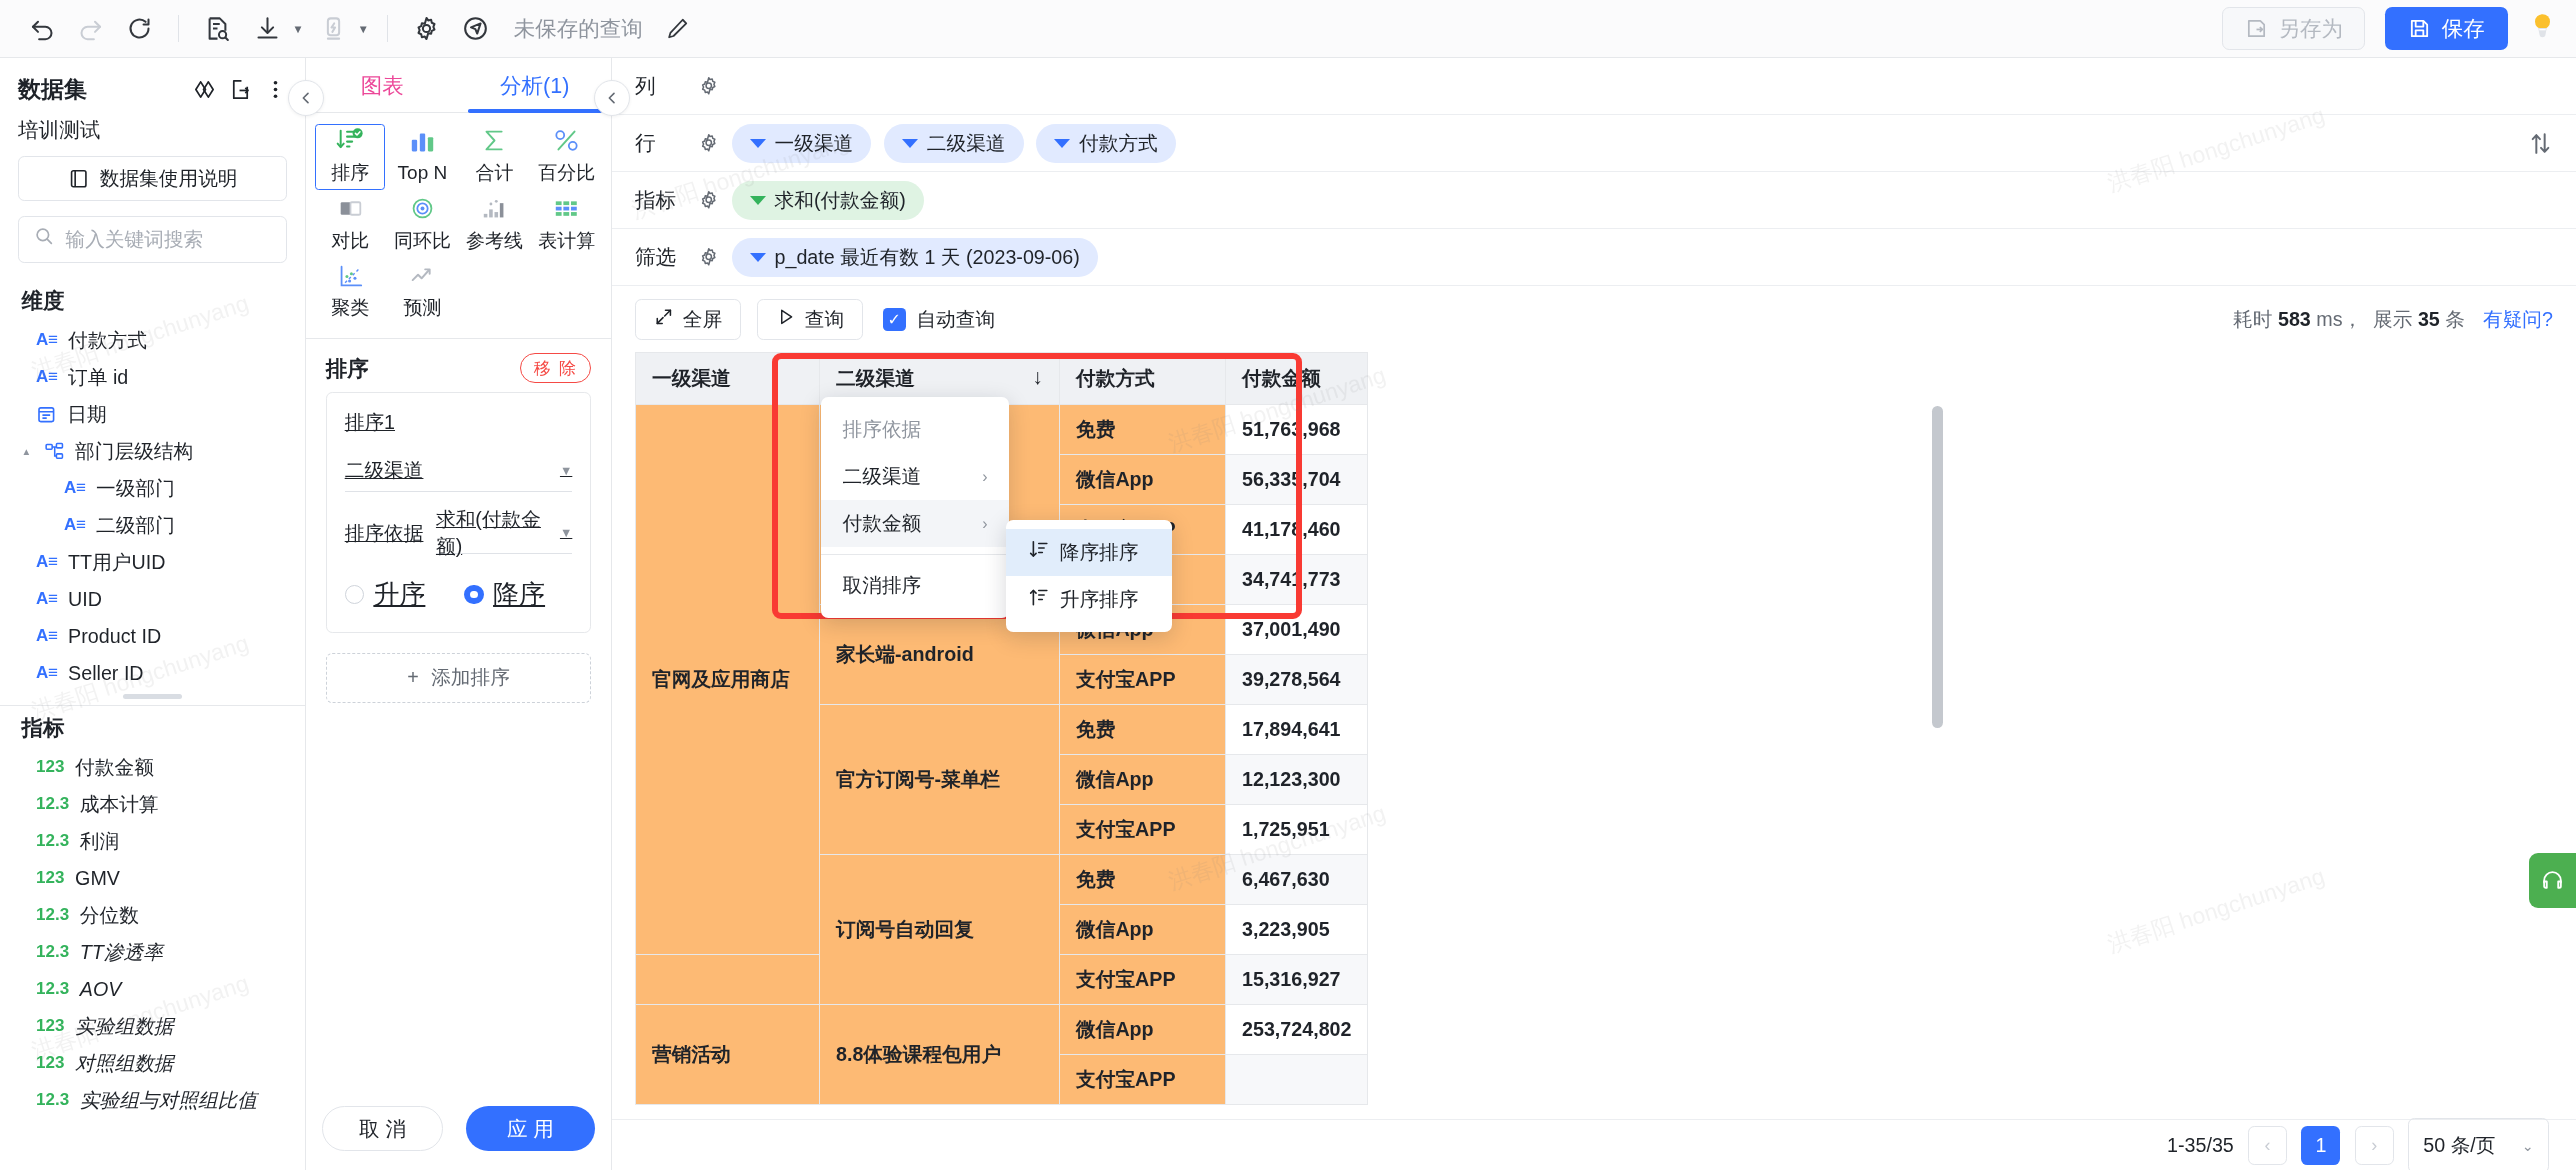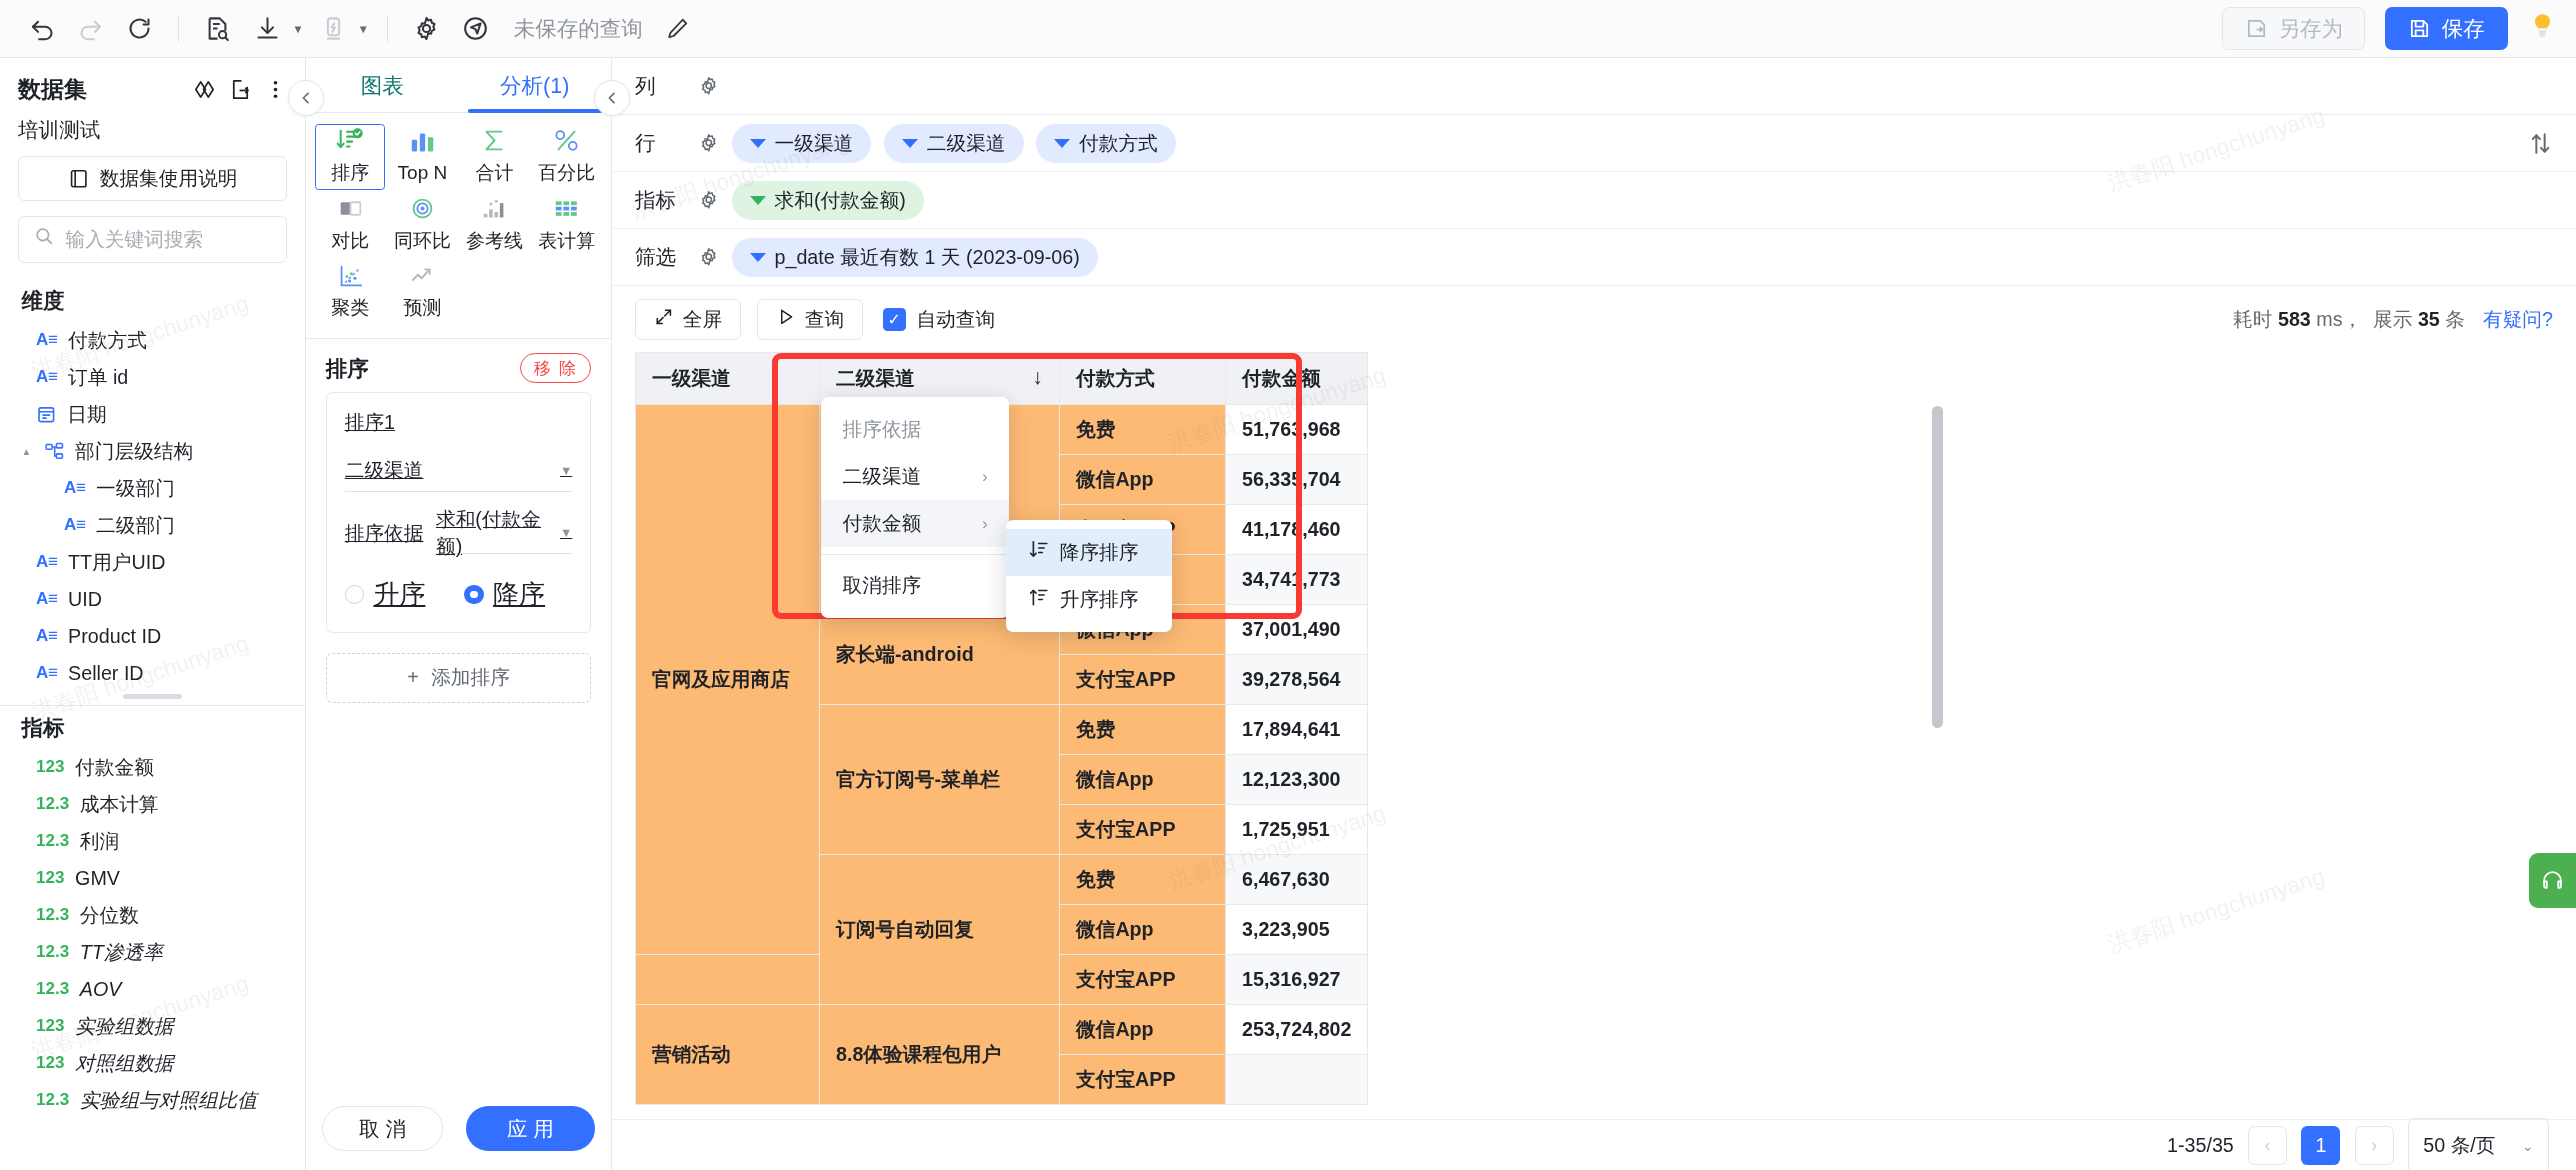--- a/index.html
+++ b/index.html
@@ -67,21 +67,21 @@
   
   .collapse-btn{position:absolute;width:36px;height:36px;border-radius:50%;background:#fff;
     border:0.9px solid #e2e5ea;display:flex;align-items:center;justify-content:center;
     color:#646a73;cursor:pointer;z-index:40;font-size:16px;box-shadow:0 0.9px 3.6px rgba(0,0,0,.06);}
 
   
   .panel{width:306px;min-width:306px;background:#fff;border-right:0.9px solid #e6e8eb;
     display:flex;flex-direction:column;position:relative;}
   .pn-tabs{display:flex;height:55px;border-bottom:0.9px solid #e6e8eb;}
   .pn-tab{flex:1;display:flex;align-items:center;justify-content:center;font-size:21.5px;
-    color:#0f766e;cursor:pointer;position:relative;}
+    color:#ec4899;cursor:pointer;position:relative;}
   .pn-tab.active{color:#3370ff;font-weight:500;}
   .pn-tab.active::after{content:"";position:absolute;left:9px;right:9px;bottom:-0.9px;
     height:3.6px;background:#3370ff;border-radius:1.8px;}
   .tools{display:grid;grid-template-columns:repeat(4,1fr);padding:10.7px 9px 12.5px;gap:1.8px;}
   .tool{display:flex;flex-direction:column;align-items:center;justify-content:center;
     gap:5.4px;height:66px;border-radius:3.6px;cursor:pointer;border:0.9px solid transparent;}
   .tool.sel{border:0.9px solid #3370ff;}
   .tool .tl{font-size:19px;color:#1f2329;}
   .tool .ti{height:27px;display:flex;align-items:center;justify-content:center;}
   .pn-div{height:0.9px;background:#e6e8eb;margin:0 0 0;}

